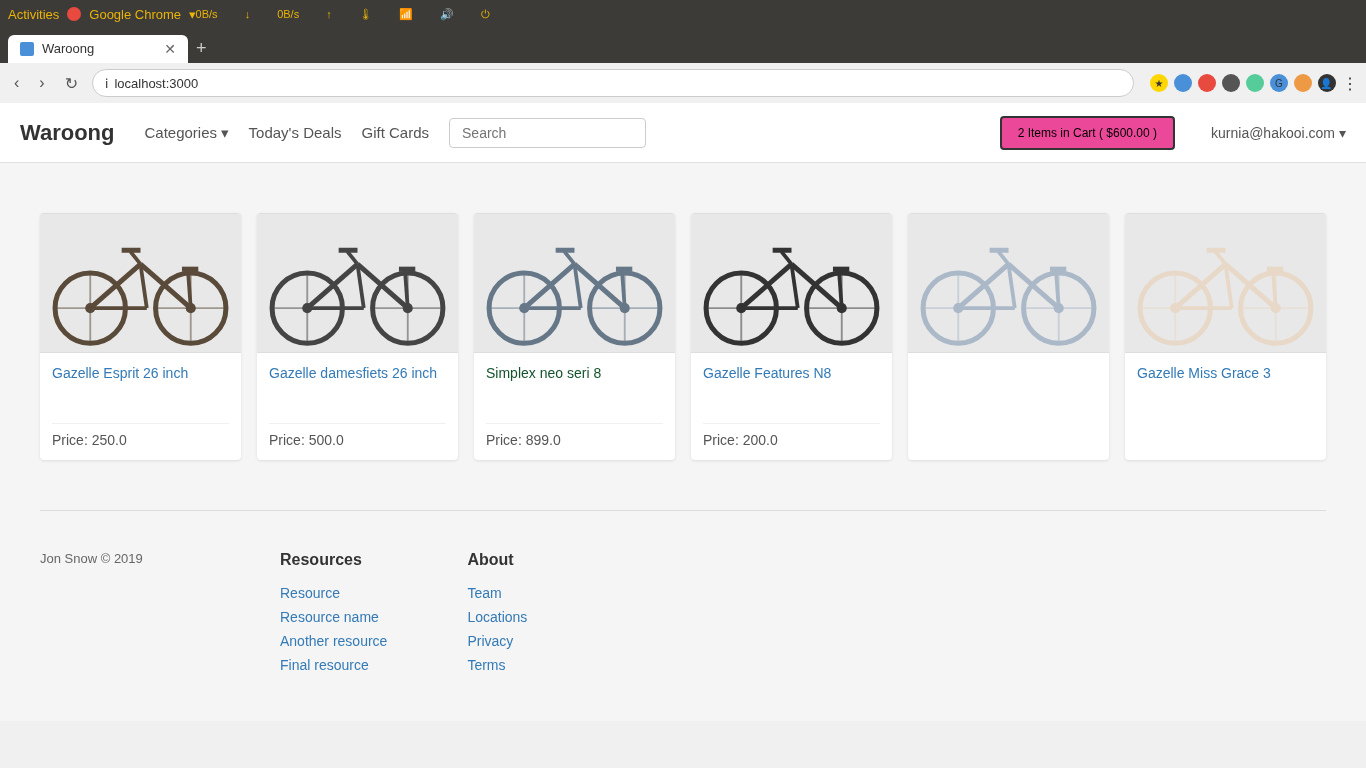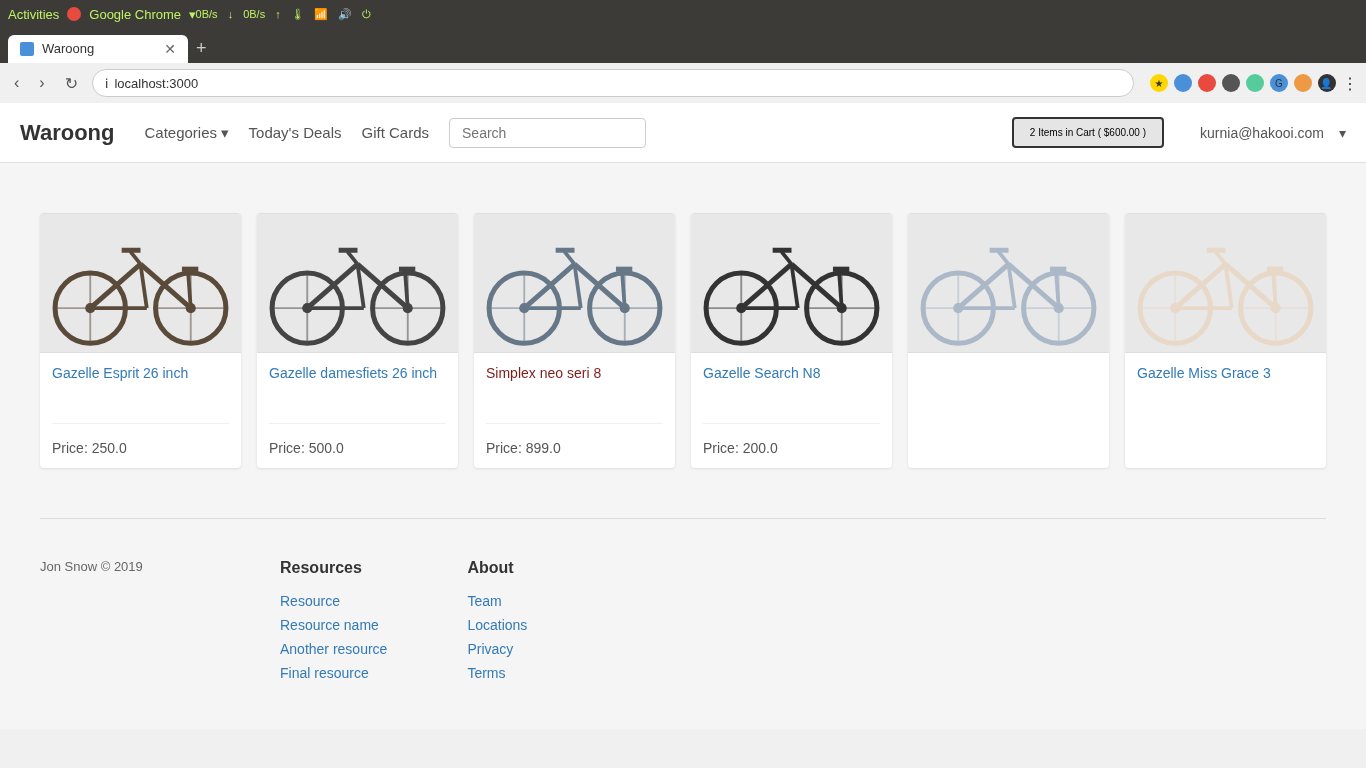--- a/index.html
+++ b/index.html
@@ -1,30 +1,30 @@
 <!DOCTYPE html>
 <html><head>
   <meta charset="utf-8">
   <style>
     * { box-sizing: border-box; margin: 0; padding: 0; }
     body { font-family: Arial, sans-serif; background: #f0f0f0; font-size: 14px; color: #333; }
 
     
     .os-bar {
       background: #3c3b37;
-      color: #bef264;
+      color: #eab308;
       display: flex;
       align-items: center;
       height: 28px;
       padding: 0 8px;
       font-size: 13px;
     }
     .os-bar-left { display: flex; align-items: center; gap: 8px; }
     .os-bar-center { flex: 1; text-align: center; font-size: 12px; }
-    .os-bar-right { display: flex; gap: 10px; font-size: 11px; }
+    .os-bar-right { display: flex; gap: 27px; font-size: 11px; }
 
     
     .browser-chrome { background: #3c3b37; padding: 0; }
     .tab-bar {
       display: flex;
       align-items: center;
       background: #3c3b37;
       padding: 6px 8px 0 8px;
       gap: 4px;
     }
@@ -95,29 +95,29 @@
       padding: 6px 12px;
       font-size: 14px;
       width: 197px;
       outline: none;
     }
     .cart-btn {
       margin-left: auto;
       border: 2px solid #333;
       border-radius: 4px;
       padding: 8px 16px;
-      background: #e5e5e5;
-      font-size: 10px;
+      background: #ec4899;
+      font-size: 12px;
       cursor: pointer;
       font-weight: 500;
     }
     .user-dropdown {
       display: flex;
       align-items: center;
-      gap: 15px;
+      gap: 4px;
       font-size: 14px;
       color: #555;
       cursor: pointer;
       margin-left: 16px;
     }
 
     
     .products-section { padding: 30px 40px; }
     .products-grid {
       display: grid;
@@ -134,21 +134,21 @@
     }
     .product-image {
       width: 100%;
       height: 140px;
       object-fit: cover;
       display: block;
       background: #ddd;
     }
     .product-body { padding: 12px; }
     .product-name { font-size: 14px; color: #337ab7; margin-bottom: 8px; min-height: 50px; }
-    .product-price { font-size: 14px; color: #555; margin-top: 8px; padding-top: 16px; border-top: 1px solid #f0f0f0; }
+    .product-price { font-size: 14px; color: #555; margin-top: 8px; padding-top: 8px; border-top: 1px solid #f0f0f0; }
 
     
     .bike-svg { width: 100%; height: 140px; }
 
     
     .footer-divider { border: none; border-top: 1px solid #ddd; margin: 20px 40px; }
     .footer {
       background: #f5f5f5;
       padding: 20px 40px 40px 40px;
       display: flex;
@@ -329,21 +329,21 @@
     <line x1="40" y1="75" x2="40" y2="103" stroke="#667788" stroke-width="1.5" opacity="0.5"></line>
     <line x1="40" y1="75" x2="12" y2="75" stroke="#667788" stroke-width="1.5" opacity="0.5"></line>
     <line x1="40" y1="75" x2="68" y2="75" stroke="#667788" stroke-width="1.5" opacity="0.5"></line>
 
     <line x1="120" y1="75" x2="120" y2="47" stroke="#667788" stroke-width="1.5" opacity="0.5"></line>
     <line x1="120" y1="75" x2="120" y2="103" stroke="#667788" stroke-width="1.5" opacity="0.5"></line>
     <line x1="120" y1="75" x2="92" y2="75" stroke="#667788" stroke-width="1.5" opacity="0.5"></line>
     <line x1="120" y1="75" x2="148" y2="75" stroke="#667788" stroke-width="1.5" opacity="0.5"></line>
   </svg></div>
     <div class="product-body">
-      <div class="product-name" style="color: #7f1d1d">Simplex neo seri 8</div>
+      <div class="product-name" style="color: #14532d">Simplex neo seri 8</div>
       <div class="product-price">Price: 899.0</div>
     </div>
   </div>
         <div class="product-card">
     <div class="product-image"><svg viewBox="0 0 160 110" class="bike-svg" xmlns="http://www.w3.org/2000/svg">
     <rect width="160" height="110" fill="#e8e8e8"></rect>
 
     <circle cx="40" cy="75" r="28" fill="none" stroke="#333" stroke-width="4"></circle>
     <circle cx="40" cy="75" r="4" fill="#333"></circle>
 
@@ -365,21 +365,21 @@
     <line x1="40" y1="75" x2="40" y2="103" stroke="#333" stroke-width="1.5" opacity="0.5"></line>
     <line x1="40" y1="75" x2="12" y2="75" stroke="#333" stroke-width="1.5" opacity="0.5"></line>
     <line x1="40" y1="75" x2="68" y2="75" stroke="#333" stroke-width="1.5" opacity="0.5"></line>
 
     <line x1="120" y1="75" x2="120" y2="47" stroke="#333" stroke-width="1.5" opacity="0.5"></line>
     <line x1="120" y1="75" x2="120" y2="103" stroke="#333" stroke-width="1.5" opacity="0.5"></line>
     <line x1="120" y1="75" x2="92" y2="75" stroke="#333" stroke-width="1.5" opacity="0.5"></line>
     <line x1="120" y1="75" x2="148" y2="75" stroke="#333" stroke-width="1.5" opacity="0.5"></line>
   </svg></div>
     <div class="product-body">
-      <div class="product-name" style="color: #337ab7">Gazelle Search N8</div>
+      <div class="product-name" style="color: #337ab7">Gazelle Features N8</div>
       <div class="product-price">Price: 200.0</div>
     </div>
   </div>
         <div class="product-card">
     <div class="product-image"><svg viewBox="0 0 160 110" class="bike-svg" xmlns="http://www.w3.org/2000/svg">
     <rect width="160" height="110" fill="#e8e8e8"></rect>
 
     <circle cx="40" cy="75" r="28" fill="none" stroke="#aab8c8" stroke-width="4"></circle>
     <circle cx="40" cy="75" r="4" fill="#aab8c8"></circle>
 

